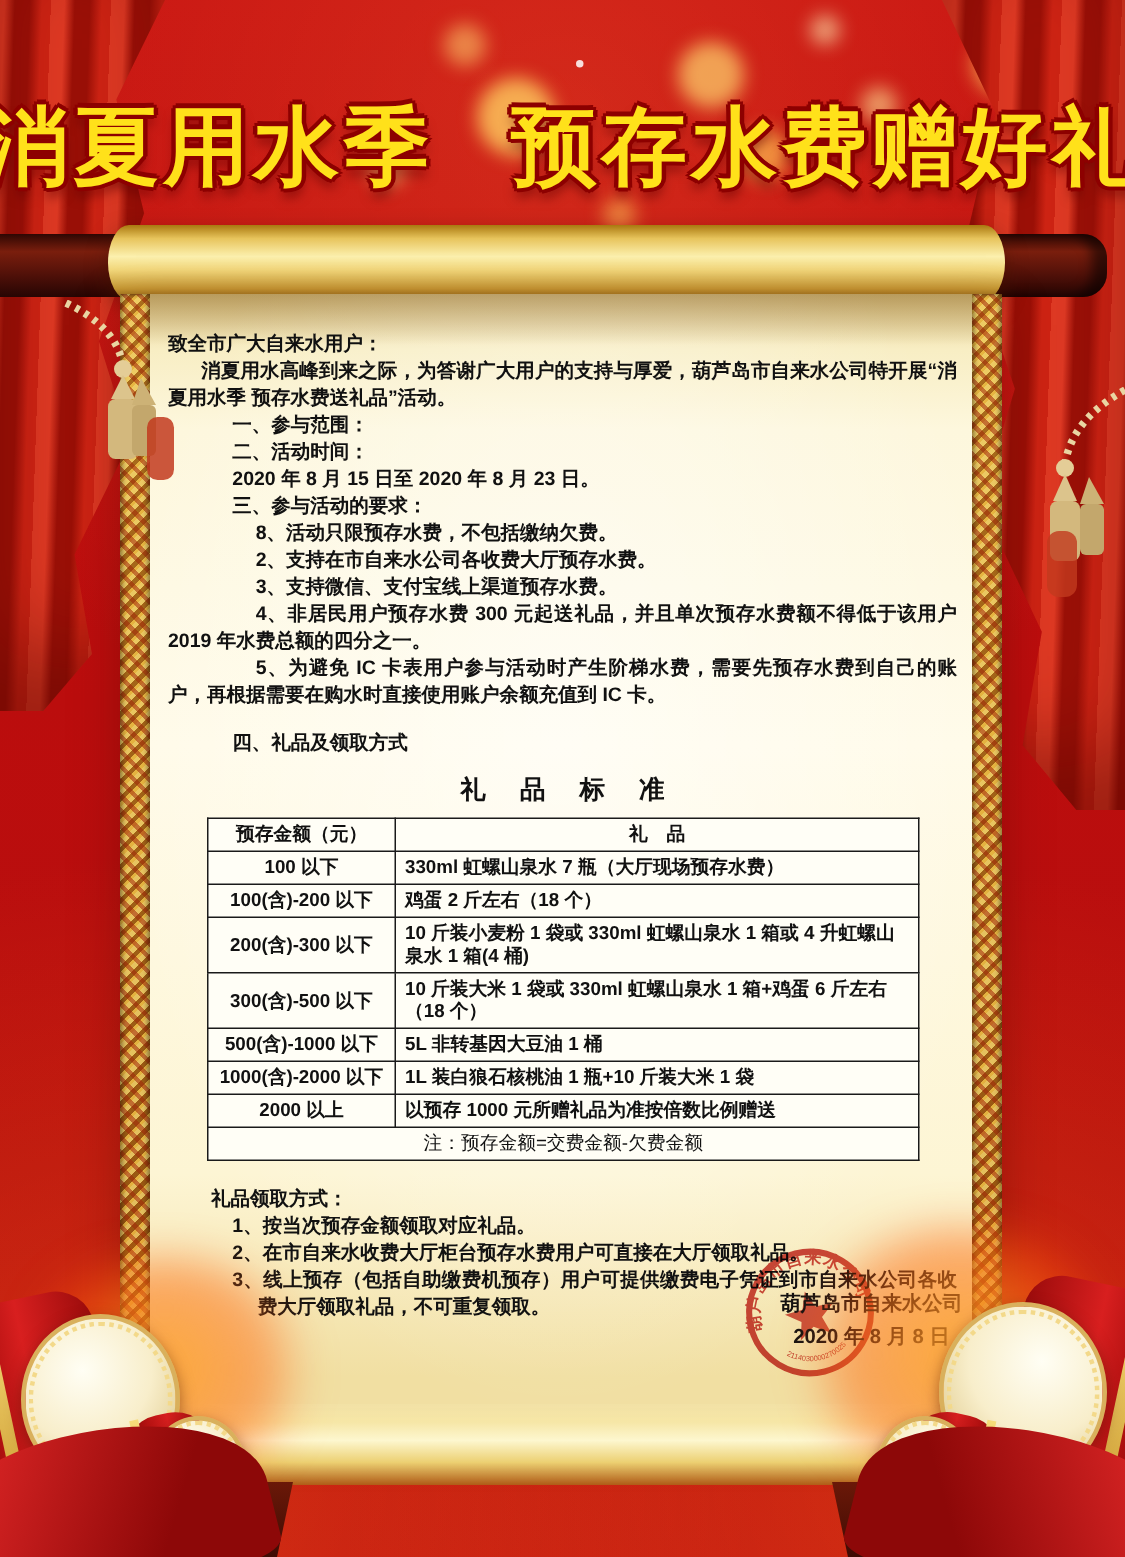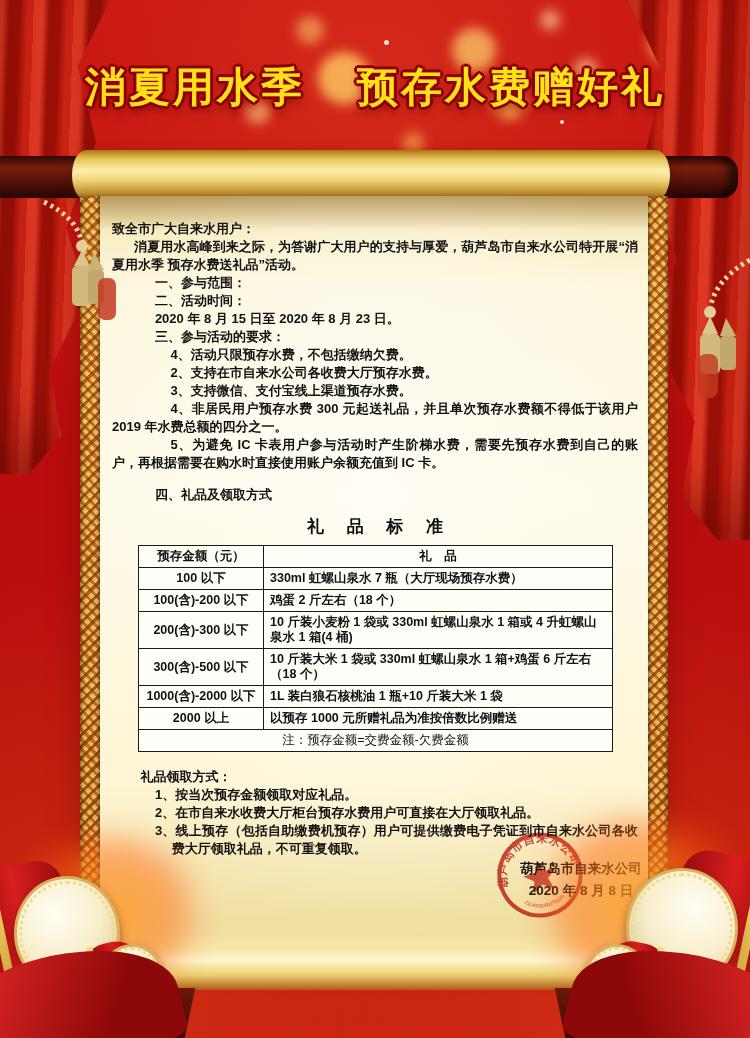--- a/index.html
+++ b/index.html
@@ -16,21 +16,21 @@
   
   .curtain{position:absolute;top:0;
     background:repeating-linear-gradient(92deg,#e03a24 0 9px,#9c1007 16px 26px,#cf2414 34px 40px);
     box-shadow:inset 0 -40px 60px rgba(90,5,0,.5);}
   .curtain.left{left:-6px;width:116px;height:474px;
     clip-path:polygon(0 0,100% 0,72% 14%,88% 30%,62% 48%,80% 62%,48% 78%,58% 92%,30% 100%,0 100%);}
   .curtain.right{right:-6px;width:128px;height:540px;
     clip-path:polygon(100% 0,0 0,28% 14%,12% 30%,38% 48%,20% 62%,52% 78%,42% 92%,70% 100%,100% 100%);}
   
   .title{position:absolute;top:60px;left:0;width:100%;display:flex;justify-content:center;gap:52px;
-    font-weight:900;font-size:41px;letter-spacing:3px;color:#ffe11a;white-space:nowrap;
+    font-weight:900;font-size:57px;letter-spacing:3px;color:#ffe11a;white-space:nowrap;
     text-shadow:-3px 0 #8d0000,3px 0 #8d0000,0 -3px #8d0000,0 3px #8d0000,
       -2px -2px #8d0000,2px -2px #8d0000,-2px 2px #8d0000,2px 2px #8d0000,0 6px 8px rgba(90,0,0,.6);}
   
   .rod{position:absolute;top:156px;height:42px;
     background:linear-gradient(180deg,#2e0703 0%,#7a1e0d 28%,#5c140a 55%,#260503 100%);}
   .rod.left{left:0;width:90px;}
   .rod.right{left:658px;width:80px;border-radius:0 16px 16px 0;box-shadow:inset -10px 0 8px rgba(0,0,0,.55);}
   .roller{position:absolute;left:72px;top:150px;width:598px;height:50px;border-radius:14px/25px;
     background:linear-gradient(180deg,#a9780f 0%,#e7c45c 18%,#fcf0ae 42%,#f2d77a 60%,#c79a33 85%,#8a5f10 100%);
     box-shadow:0 6px 14px rgba(70,20,0,.55);}
@@ -158,21 +158,21 @@
     <div class="brocade left"></div>
     <div class="brocade right"></div>
 
     <div class="content">
       <p class="salutation">致全市广大自来水用户：</p>
       <p class="indent2">消夏用水高峰到来之际，为答谢广大用户的支持与厚爱，葫芦岛市自来水公司特开展“消夏用水季 预存水费送礼品”活动。</p>
       <p class="indent3 salutation">一、参与范围：</p>
       <p class="indent3 salutation">二、活动时间：</p>
       <p class="indent3">2020 年 8 月 15 日至 2020 年 8 月 23 日。</p>
       <p class="indent3 salutation">三、参与活动的要求：</p>
-      <p class="item">4、活动只限预存水费，不包括缴纳欠费。</p>
+      <p class="item">8、活动只限预存水费，不包括缴纳欠费。</p>
       <p class="item">2、支持在市自来水公司各收费大厅预存水费。</p>
       <p class="item">3、支持微信、支付宝线上渠道预存水费。</p>
       <p class="item">4、非居民用户预存水费 300 元起送礼品，并且单次预存水费额不得低于该用户 2019 年水费总额的四分之一。</p>
       <p class="item">5、为避免 IC 卡表用户参与活动时产生阶梯水费，需要先预存水费到自己的账户，再根据需要在购水时直接使用账户余额充值到 IC 卡。</p>
       <p class="h4">四、礼品及领取方式</p>
 
       <p class="table-title">礼 品 标 准</p>
 
       <table class="gifts">
         <tbody>
@@ -188,20 +188,24 @@
           <td class="amount">100(含)-200 以下</td>
           <td class="gift">鸡蛋 2 斤左右（18 个）</td>
         </tr>
         <tr>
           <td class="amount">200(含)-300 以下</td>
           <td class="gift">10 斤装小麦粉 1 袋或 330ml 虹螺山泉水 1 箱或 4 升虹螺山泉水 1 箱(4 桶)</td>
         </tr>
         <tr>
           <td class="amount">300(含)-500 以下</td>
           <td class="gift">10 斤装大米 1 袋或 330ml 虹螺山泉水 1 箱+鸡蛋 6 斤左右（18 个）</td>
+        </tr>
+        <tr>
+          <td class="amount">500(含)-1000 以下</td>
+          <td class="gift">5L 非转基因大豆油 1 桶</td>
         </tr>
         <tr>
           <td class="amount">1000(含)-2000 以下</td>
           <td class="gift">1L 装白狼石核桃油 1 瓶+10 斤装大米 1 袋</td>
         </tr>
         <tr>
           <td class="amount">2000 以上</td>
           <td class="gift">以预存 1000 元所赠礼品为准按倍数比例赠送</td>
         </tr>
         <tr>

